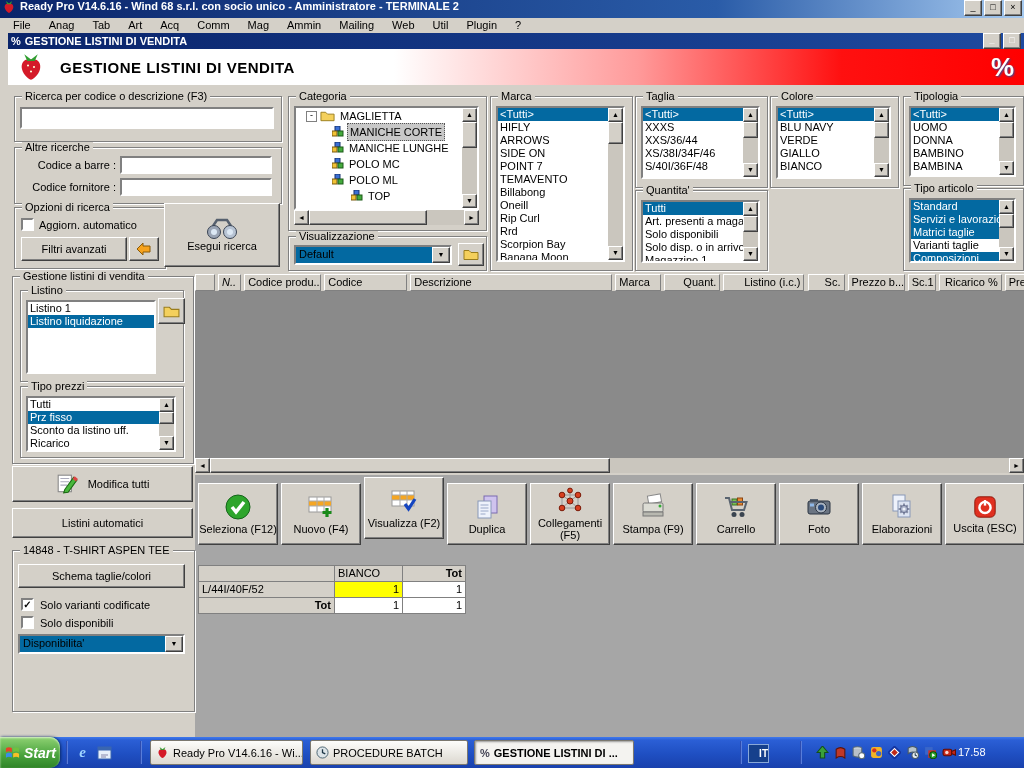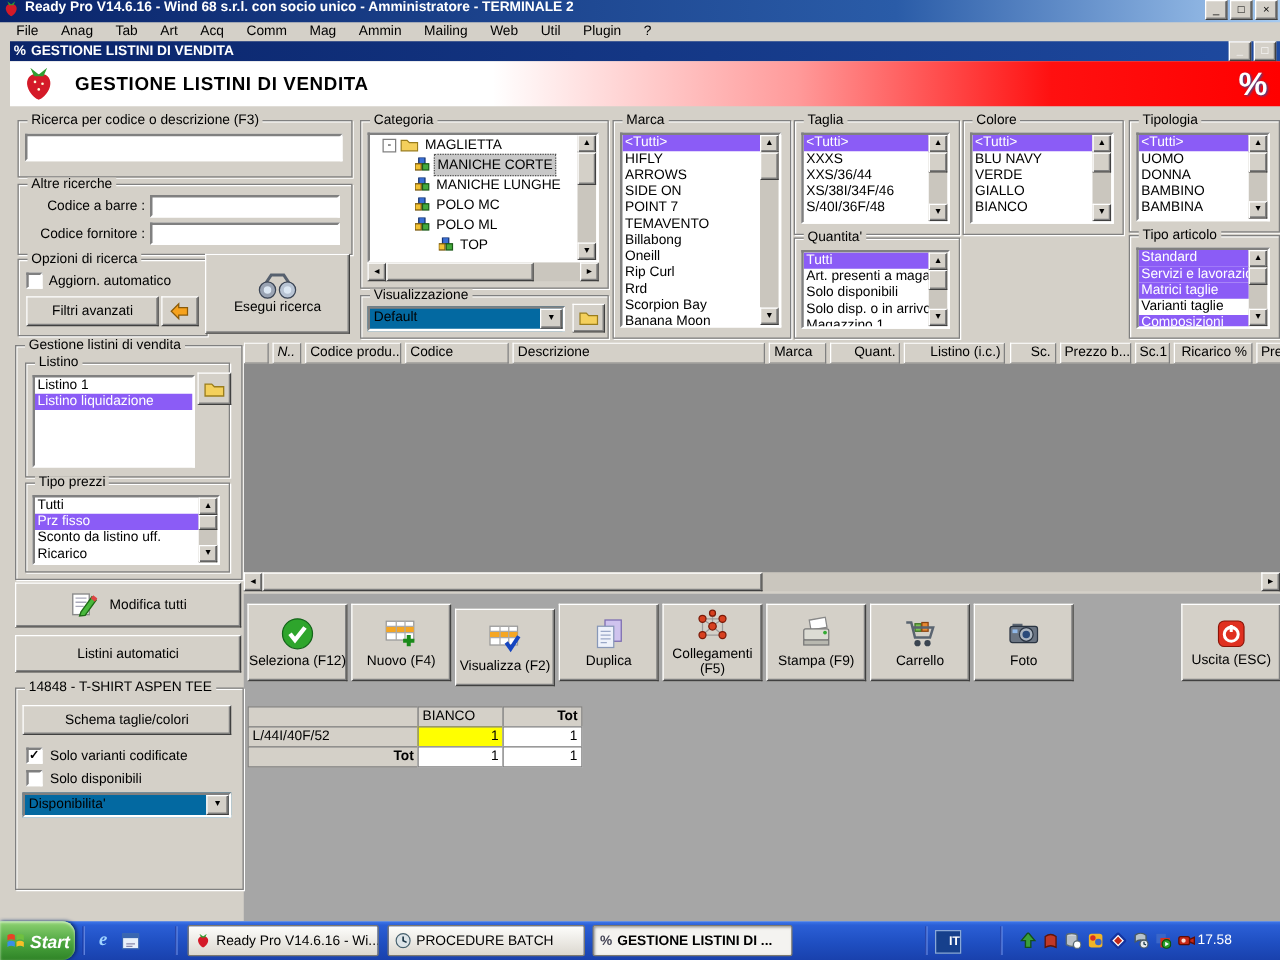--- a/index.html
+++ b/index.html
@@ -19,21 +19,21 @@
   .banner{position:absolute;left:0;top:16px;width:1016px;height:36px;background:linear-gradient(90deg,#ffffff 0%,#ffffff 38%,#ff9a9a 62%,#ff1010 82%,#ff0000 100%);display:flex;align-items:center}
   .bannertitle{font-size:15px;font-weight:bold;margin-left:14px;letter-spacing:.5px}
   .bannerpct{margin-left:auto;margin-right:10px;font-size:26px;font-weight:bold;color:#fff;text-shadow:1px 1px 2px #334e9a}
   .content{position:absolute;left:0;top:52px;width:1016px;height:652px;overflow:hidden}
   
   .grp{position:absolute;border:1px solid #808080;box-shadow:1px 1px 0 #fff,inset 1px 1px 0 #fff}
   .grp>.lbl{position:absolute;top:-6px;left:7px;background:#d4d0c8;padding:0 3px;line-height:11px;white-space:nowrap}
   .inp{position:absolute;background:#fff;border:2px solid;border-color:#808080 #fff #fff #808080;box-sizing:border-box;font:11px "Liberation Sans",sans-serif;padding:1px 3px;outline:none}
   .list{position:absolute;background:#fff;border:2px solid;border-color:#808080 #fff #fff #808080;overflow:hidden;box-sizing:border-box}
   .li{height:13px;line-height:13px;padding:0 2px;white-space:nowrap;overflow:hidden}
-  .li.sel{background:#8b5cf6;color:#fff}
+  .li.sel{background:#0369a1;color:#fff}
   .vsb{position:absolute;top:0;right:0;width:15px;bottom:0;background:#cac6be;display:flex;flex-direction:column}
   .sbx{width:15px;height:14px;background:#d4d0c8;border:1px solid;border-color:#fff #404040 #404040 #fff;box-shadow:inset -1px -1px 0 #808080;font-size:7px;text-align:center;line-height:12px;box-sizing:border-box;flex:none}
   .sbspace{flex:1}
   .thumb{width:15px;background:#d4d0c8;border:1px solid;border-color:#fff #404040 #404040 #fff;box-shadow:inset -1px -1px 0 #808080;box-sizing:border-box;flex:none}
   .hsb{position:absolute;height:15px;background:#cac6be;display:flex}
   .hsb .sbx{height:15px;line-height:13px}
   .hthumb{height:15px;background:#d4d0c8;border:1px solid;border-color:#fff #404040 #404040 #fff;box-shadow:inset -1px -1px 0 #808080;box-sizing:border-box;flex:none}
   .btn{position:absolute;background:#d4d0c8;border:1px solid;border-color:#fff #404040 #404040 #fff;box-shadow:inset -1px -1px 0 #808080;text-align:center;cursor:default;box-sizing:border-box;display:flex;align-items:center;justify-content:center}
   .chk{position:absolute;width:13px;height:13px;background:#fff;border:2px solid;border-color:#808080 #fff #fff #808080;box-sizing:border-box;font-size:10px;line-height:9px;text-align:center;font-weight:bold}
   .cklbl{position:absolute;white-space:nowrap}
@@ -484,21 +484,21 @@
               <rect x="2" y="4" width="22" height="15" fill="#fff" stroke="#999"></rect>
               <rect x="2" y="8" width="22" height="5" fill="#f5a623"></rect>
               <path d="M2 8 h22 M2 13 h22 M10 4 v15 M17 4 v15" stroke="#aaa" fill="none"></path>
               <g stroke="#1a8a1a" stroke-width="3.2">
                 <path d="M20 15 v9 M15.5 19.5 h9"></path>
               </g>
             </svg>
           </span>
         <span>Nuovo (F4)</span>
       </div>
-      <div class="toolbtn" style="left:356px;top:402px">
+      <div class="toolbtn" style="left:356px;top:392px">
         <span>
             <svg width="28" height="28" viewBox="0 0 28 28">
               <rect x="2" y="4" width="22" height="15" fill="#fff" stroke="#999"></rect>
               <rect x="2" y="8" width="22" height="5" fill="#f5a623"></rect>
               <path d="M2 8 h22 M2 13 h22 M10 4 v15 M17 4 v15" stroke="#aaa" fill="none"></path>
               <path d="M15 17 L18.5 22 L25 12" stroke="#1545c0" stroke-width="3.2" fill="none"></path>
             </svg>
           </span>
         <span>Visualizza (F2)</span>
       </div>
@@ -557,20 +557,34 @@
         <span>
             <svg width="28" height="28" viewBox="0 0 28 28">
               <rect x="5" y="6" width="8" height="4" fill="#5a6472"></rect>
               <rect x="3" y="8" width="22" height="13" rx="2" fill="#6a7482" stroke="#2a3442"></rect>
               <circle cx="16" cy="14.5" r="5.5" fill="#aab4c0" stroke="#2a3442"></circle>
               <circle cx="16" cy="14.5" r="3" fill="#2a4a7a"></circle>
               <rect x="5" y="10.5" width="4" height="3" fill="#90b8e8"></rect>
             </svg>
           </span>
         <span>Foto</span>
+      </div>
+      <div class="toolbtn" style="left:854px;top:398px">
+        <span>
+            <svg width="28" height="28" viewBox="0 0 28 28">
+              <rect x="5" y="2" width="12" height="16" fill="#eef2fb" stroke="#8898b8"></rect>
+              <rect x="10" y="8" width="12" height="16" fill="#dde4f2" stroke="#8898b8"></rect>
+              <g stroke="#8890a8" stroke-width="2">
+                <path d="M16 10.5 v11 M10.5 16 h11 M12.2 12.2 l7.6 7.6 M19.8 12.2 l-7.6 7.6"></path>
+              </g>
+              <circle cx="16" cy="16" r="3.6" fill="#aab2c8" stroke="#687090"></circle>
+              <circle cx="16" cy="16" r="1.6" fill="#eef2fb"></circle>
+            </svg>
+          </span>
+        <span>Elaborazioni</span>
       </div>
       <div class="toolbtn" style="left:937px;top:398px">
         <span>
             <svg width="26" height="26" viewBox="0 0 28 28">
               <rect x="3" y="3" width="22" height="22" rx="5" fill="#e03020" stroke="#8a1408"></rect>
               <circle cx="14" cy="14.5" r="6" fill="none" stroke="#fff" stroke-width="2.6"></circle>
               <path d="M14 6.5 v6" stroke="#fff" stroke-width="2.6"></path>
             </svg>
           </span>
         <span>Uscita (ESC)</span>

